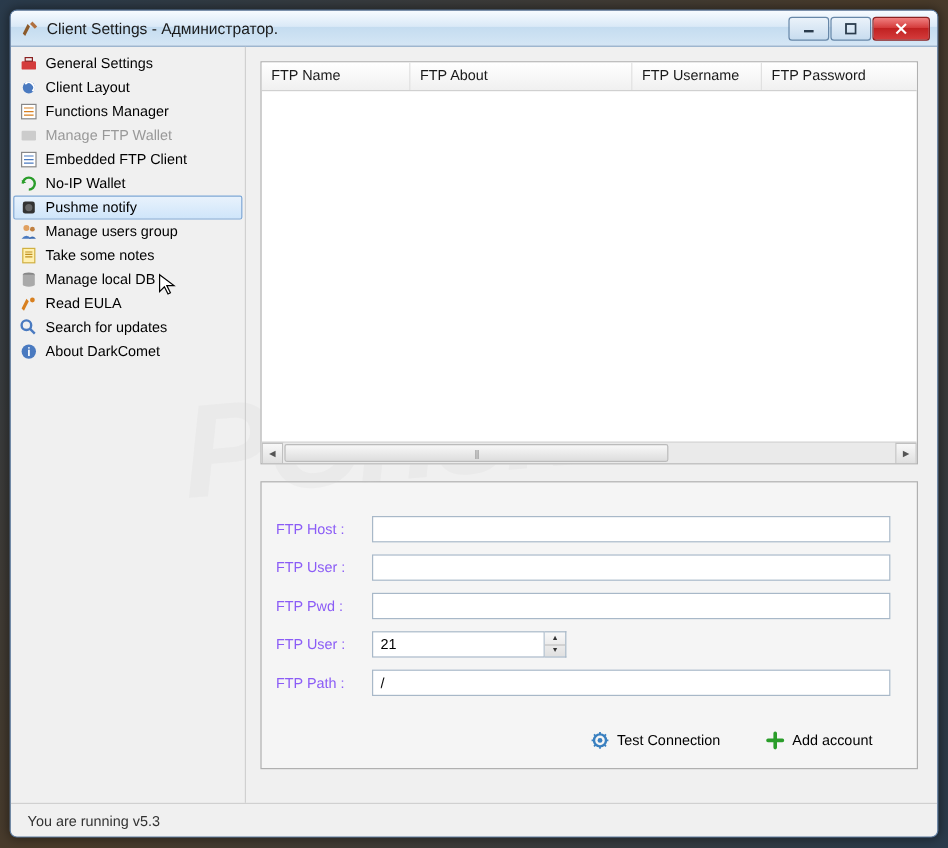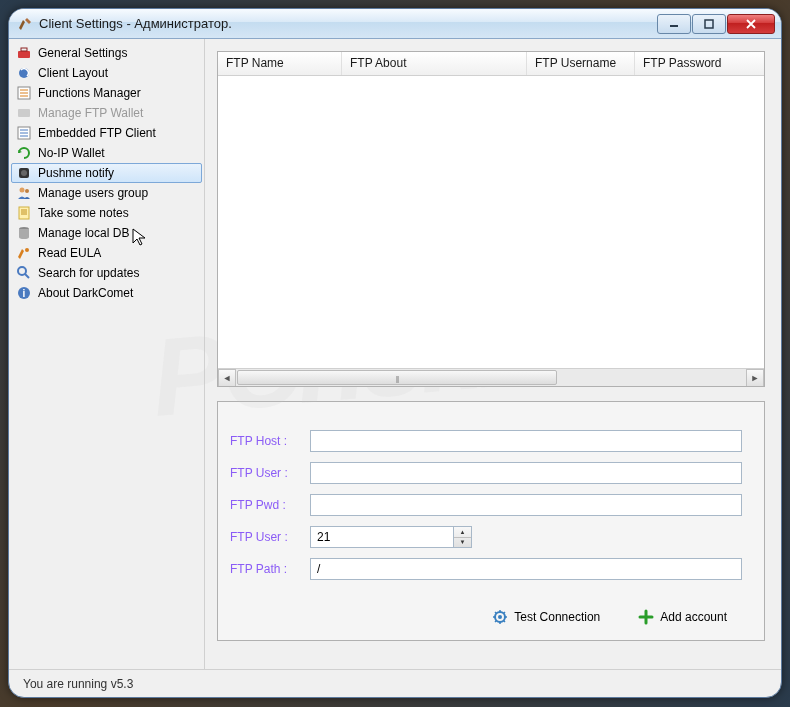--- a/index.html
+++ b/index.html
@@ -10,21 +10,21 @@
       height: 707px;
       background: linear-gradient(135deg, #2a3b4c 0%, #4a3b2a 50%, #2a3b4c 100%);
       position: relative;
       padding: 8px;
     }
     .window {
       width: 774px;
       height: 690px;
       background: #f0f0f0;
       border: 1px solid #5c7a9e;
-      border-radius: 16px;
+      border-radius: 6px;
       box-shadow: 0 0 10px rgba(0,0,0,0.5);
       overflow: hidden;
       position: relative;
     }
     .titlebar {
       height: 30px;
       background: linear-gradient(to bottom, #f7fbff 0%, #dae9f7 45%, #c4dcf0 46%, #d5e6f5 100%);
       border-bottom: 1px solid #8ba8c8;
       display: flex;
       align-items: center;

